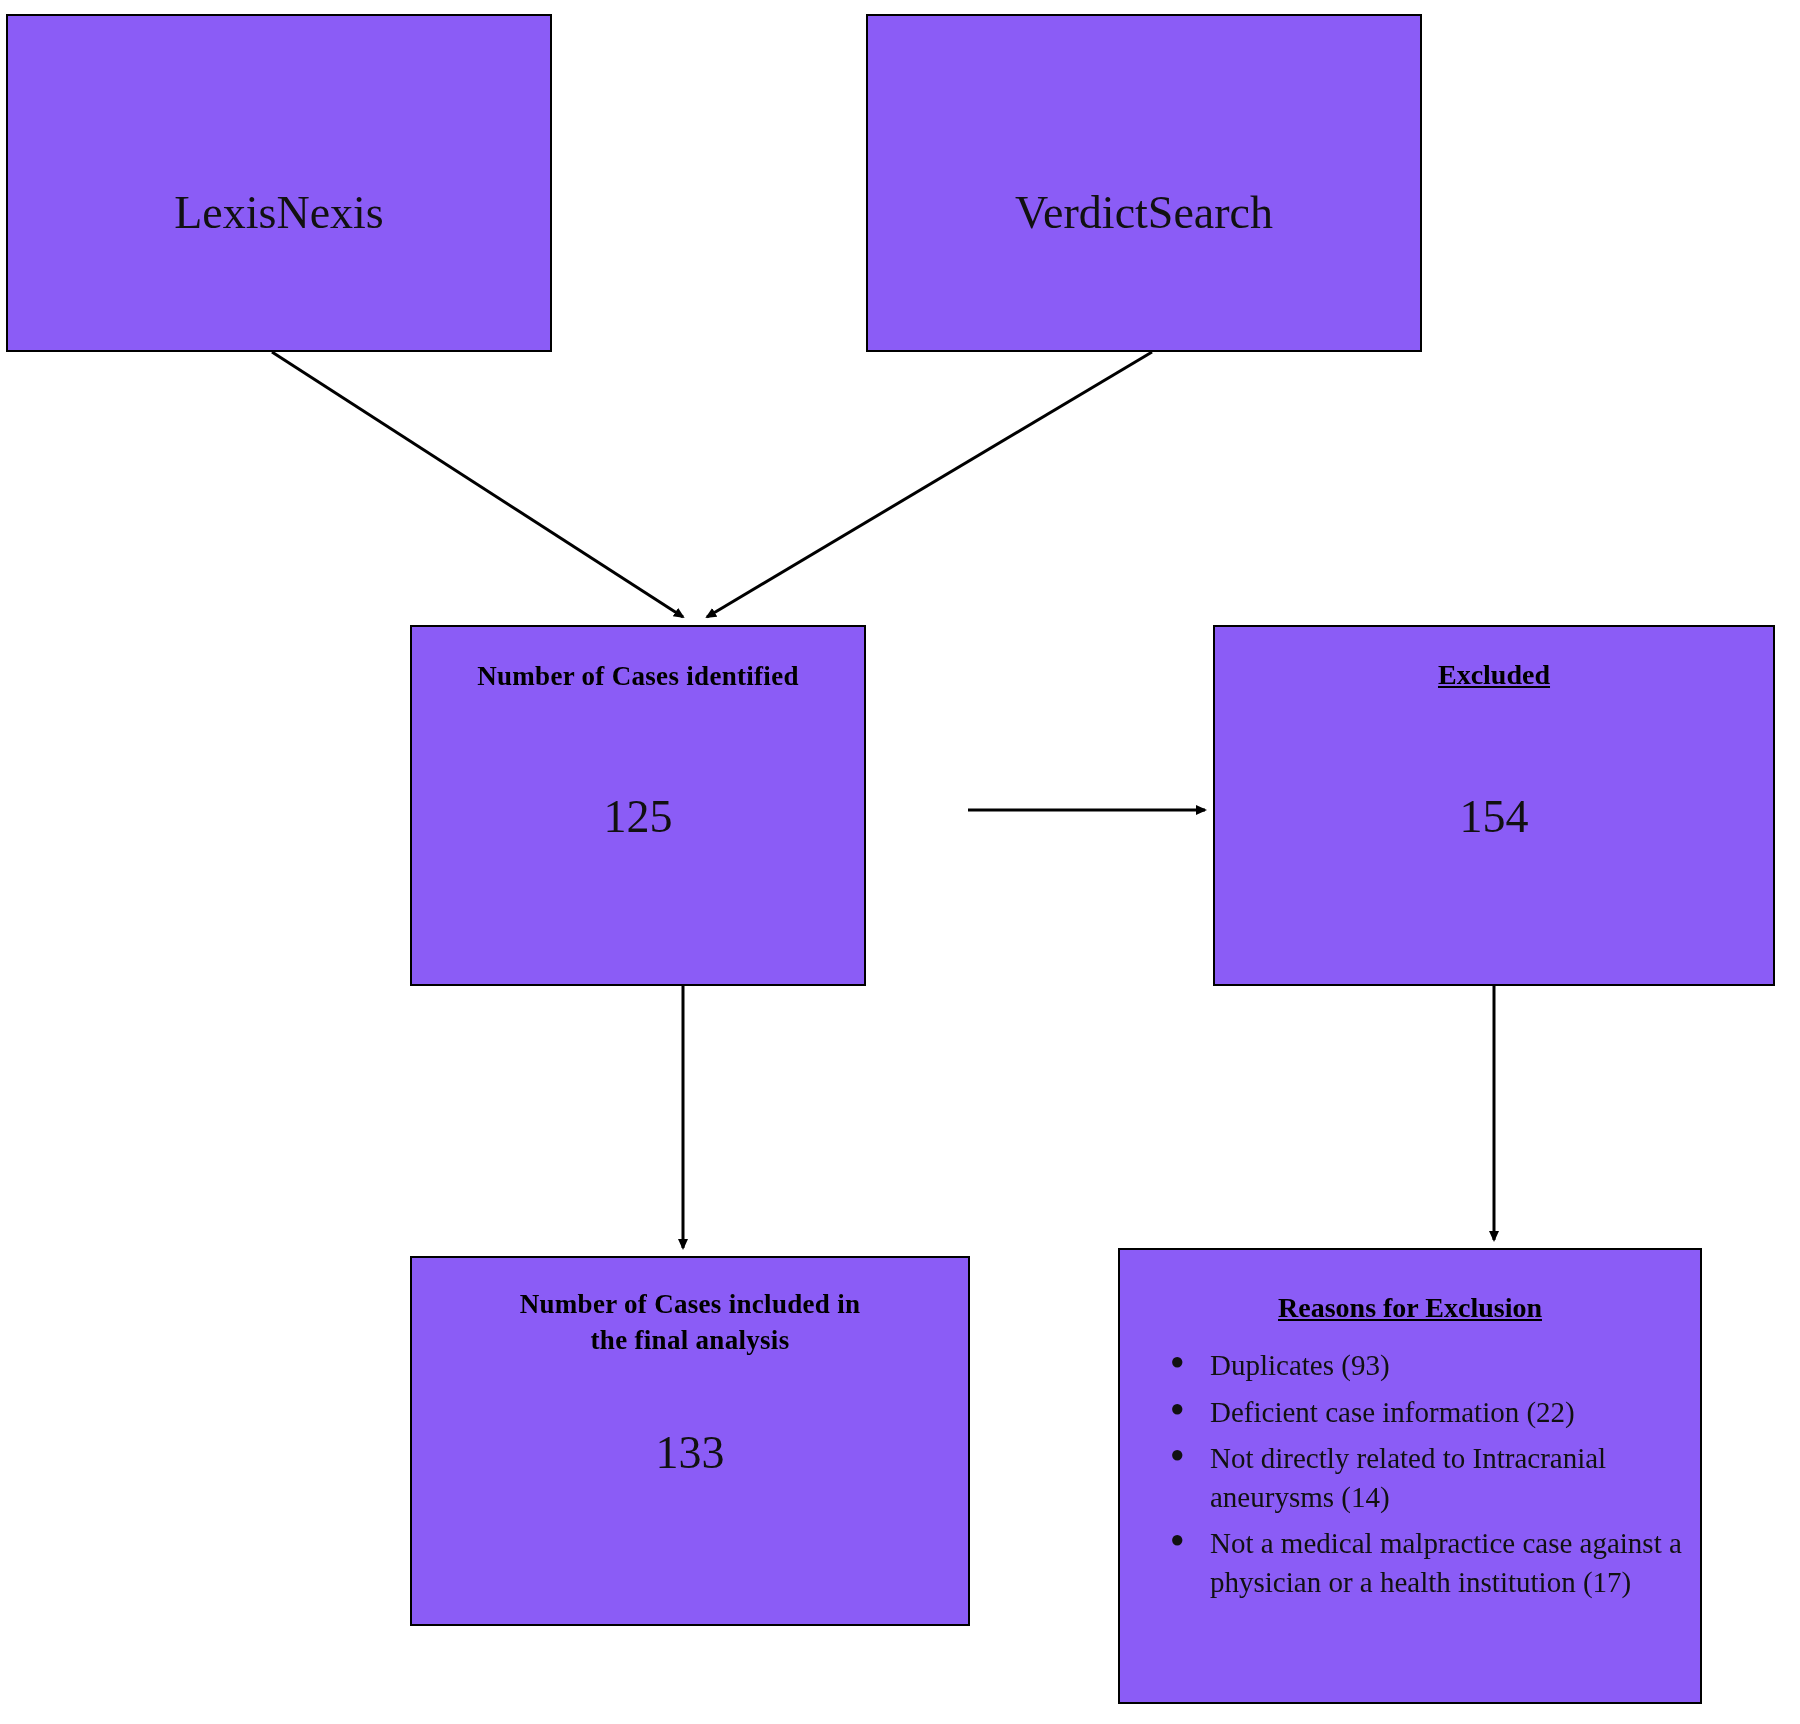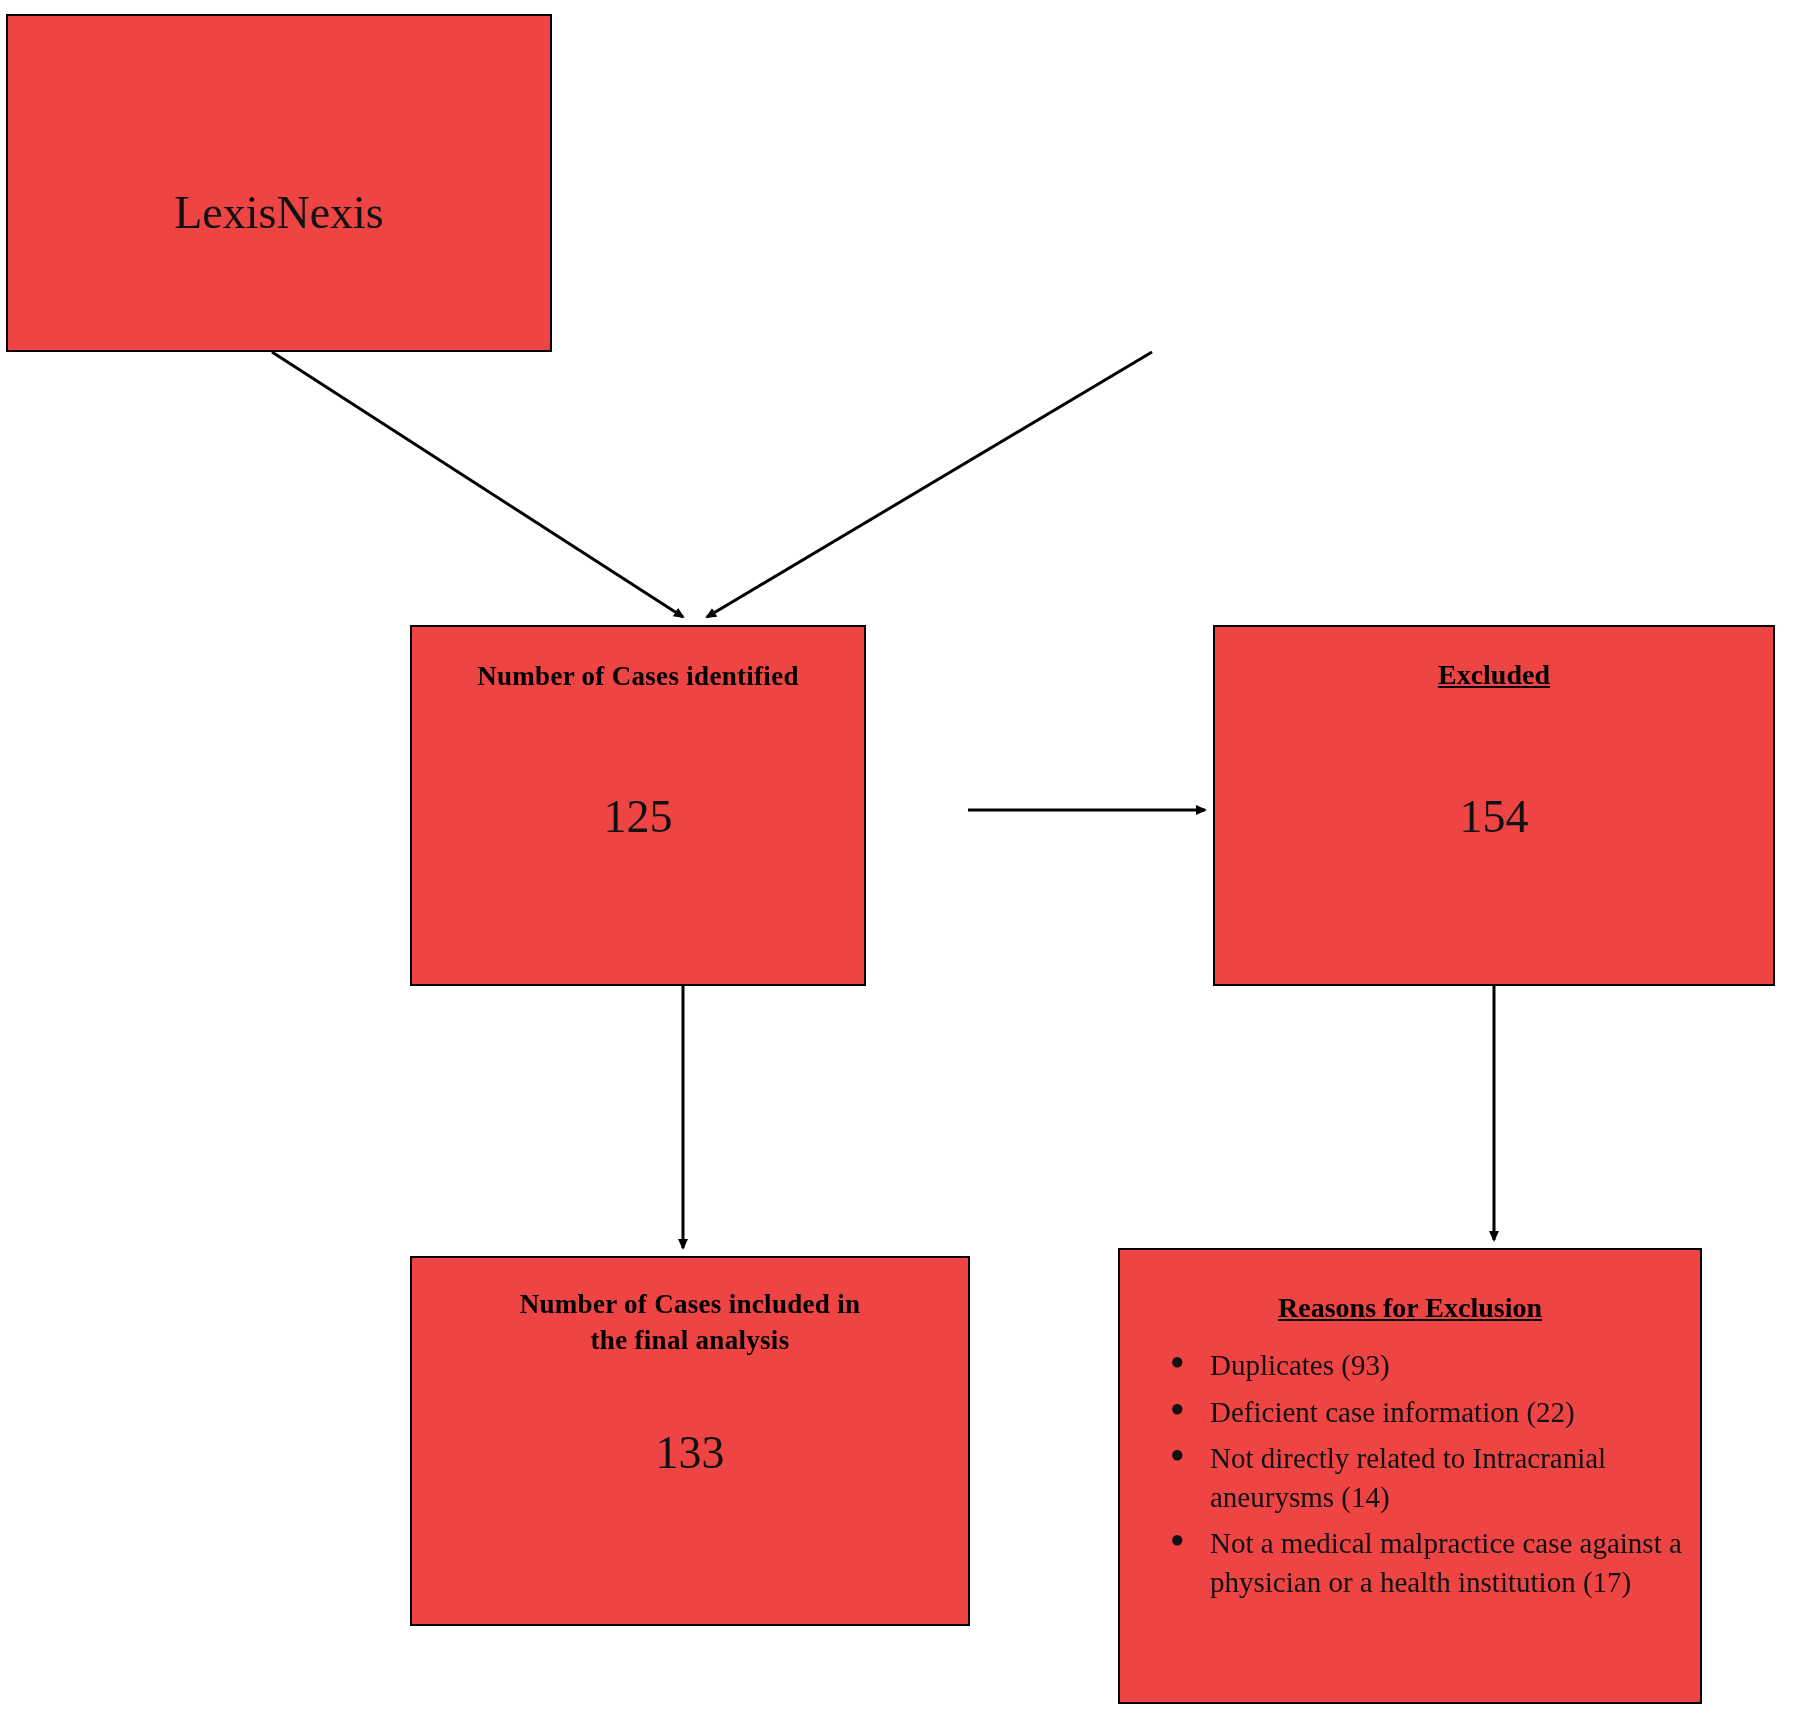--- a/index.html
+++ b/index.html
@@ -12,21 +12,21 @@
     width: 1800px;
     height: 1724px;
     background: #ffffff;
     font-family: "Liberation Serif", serif;
     overflow: hidden;
   }
   .box {
     position: absolute;
     box-sizing: border-box;
     border: 2px solid #000000;
-    background: #ef4444;
+    background: #8b5cf6;
     text-decoration: underline;
   }
   .center-text {
     position: absolute;
     left: 0;
     right: 0;
     text-align: center;
   }
   .src-label {
     font-size: 46px;
@@ -107,20 +107,23 @@
 
     <line x1="683" y1="986" x2="683" y2="1248" stroke="#000000" stroke-width="3" marker-end="url(#arrow)"></line>
 
     <line x1="1494" y1="986" x2="1494" y2="1240" stroke="#000000" stroke-width="3" marker-end="url(#arrow)"></line>
   </svg>
 
   <div class="box" style="left:6px; top:14px; width:546px; height:338px;">
     <div class="center-text src-label" style="top:170px;">LexisNexis</div>
   </div>
 
+  <div class="box" style="left:866px; top:14px; width:556px; height:338px;">
+    <div class="center-text src-label" style="top:170px;">VerdictSearch</div>
+  </div>
 
   <div class="box" style="left:410px; top:625px; width:456px; height:361px;">
     <div class="center-text hdr" style="top:33px;">Number of Cases identified</div>
     <div class="center-text num" style="top:163px;">125</div>
   </div>
 
   <div class="box" style="left:1213px; top:625px; width:562px; height:361px;">
     <div class="center-text hdr-underline" style="top:32px;">Excluded</div>
     <div class="center-text num" style="top:163px;">154</div>
   </div>

